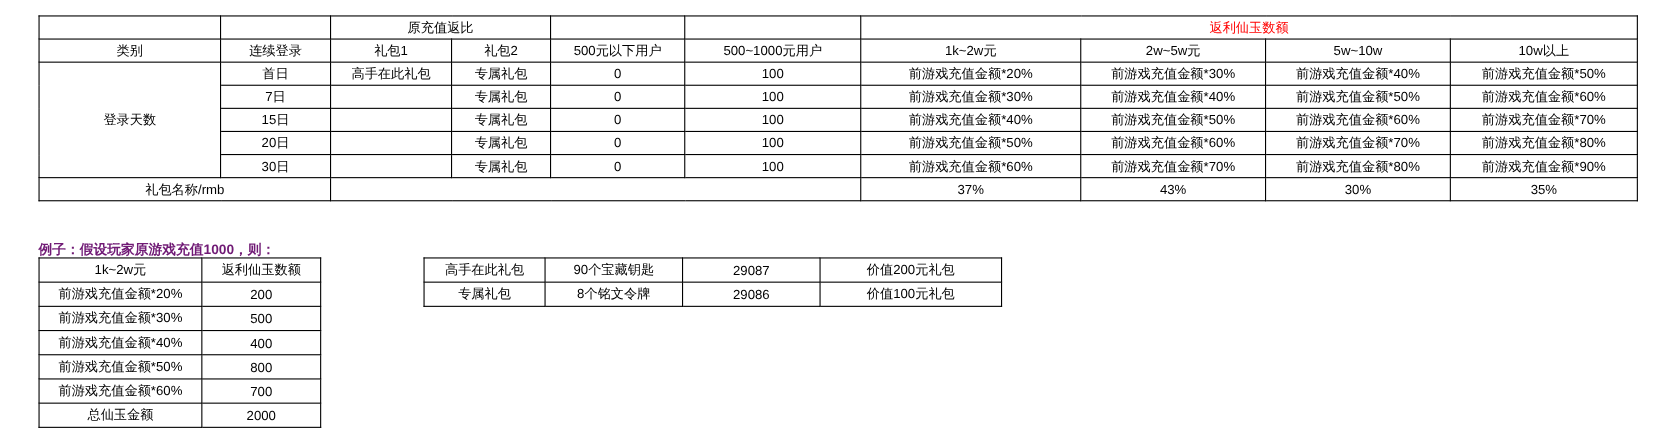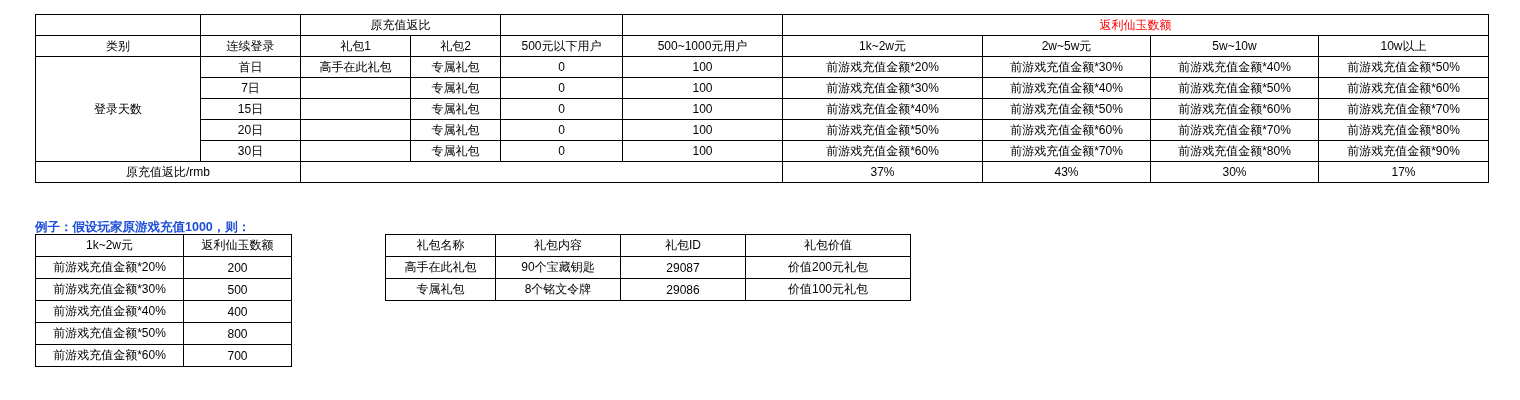--- a/index.html
+++ b/index.html
@@ -58,21 +58,21 @@
   .c-1k2w    { width: 200px; }
   .c-2w5w    { width: 168px; }
   .c-5w10w   { width: 168px; }
   .c-10w     { width: 170px; }
 
   
   #example-heading {
     position: absolute;
     left: 35px;
     top: 219px;
-    color: #1d4ed8;
+    color: #701a75;
     font-weight: bold;
     font-size: 12.5px;
     white-space: nowrap;
   }
   
   #example-table-wrap {
     position: absolute;
     left: 35px;
     top: 234px;
   }
@@ -192,26 +192,26 @@
         <td>专属礼包</td>
         <td>0</td>
         <td>100</td>
         <td>前游戏充值金额*60%</td>
         <td>前游戏充值金额*70%</td>
         <td>前游戏充值金额*80%</td>
         <td>前游戏充值金额*90%</td>
       </tr>
 
       <tr>
-        <td colspan="2">原充值返比/rmb</td>
+        <td colspan="2">礼包名称/rmb</td>
         <td colspan="4" class="blank-cell"></td>
         <td>37%</td>
         <td>43%</td>
         <td>30%</td>
-        <td>17%</td>
+        <td>35%</td>
       </tr>
     </tbody>
   </table>
 </div>
 
 <div id="example-heading">例子：假设玩家原游戏充值1000，则：</div>
 
 <div id="example-table-wrap">
   <table id="example-table">
     <colgroup>
@@ -235,41 +235,39 @@
         <td>前游戏充值金额*40%</td>
         <td>400</td>
       </tr>
       <tr>
         <td>前游戏充值金额*50%</td>
         <td>800</td>
       </tr>
       <tr>
         <td>前游戏充值金额*60%</td>
         <td>700</td>
+      </tr>
+      <tr>
+        <td>总仙玉金额</td>
+        <td>2000</td>
       </tr>
     </tbody>
   </table>
 </div>
 
 <div id="gift-table-wrap">
   <table id="gift-table">
     <colgroup>
         <col class="g-c1">
         <col class="g-c2">
         <col class="g-c3">
         <col class="g-c4">
       </colgroup>
     <tbody>
       <tr>
-        <td>礼包名称</td>
-        <td>礼包内容</td>
-        <td>礼包ID</td>
-        <td>礼包价值</td>
-      </tr>
-      <tr>
         <td>高手在此礼包</td>
         <td>90个宝藏钥匙</td>
         <td>29087</td>
         <td>价值200元礼包</td>
       </tr>
       <tr>
         <td>专属礼包</td>
         <td>8个铭文令牌</td>
         <td>29086</td>
         <td>价值100元礼包</td>

